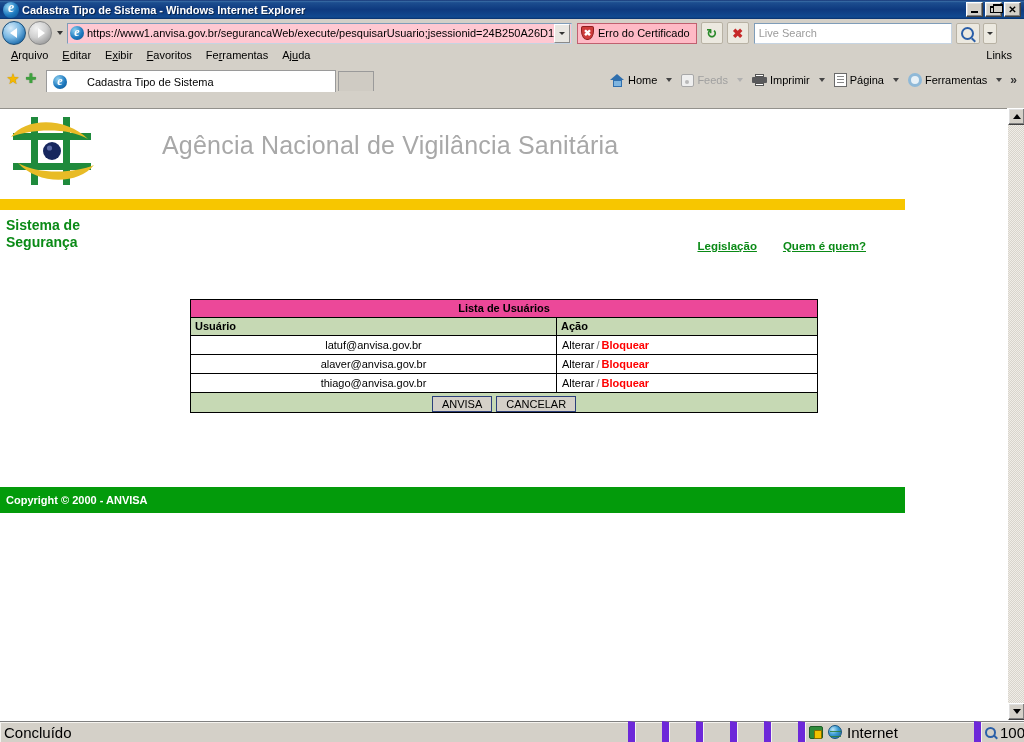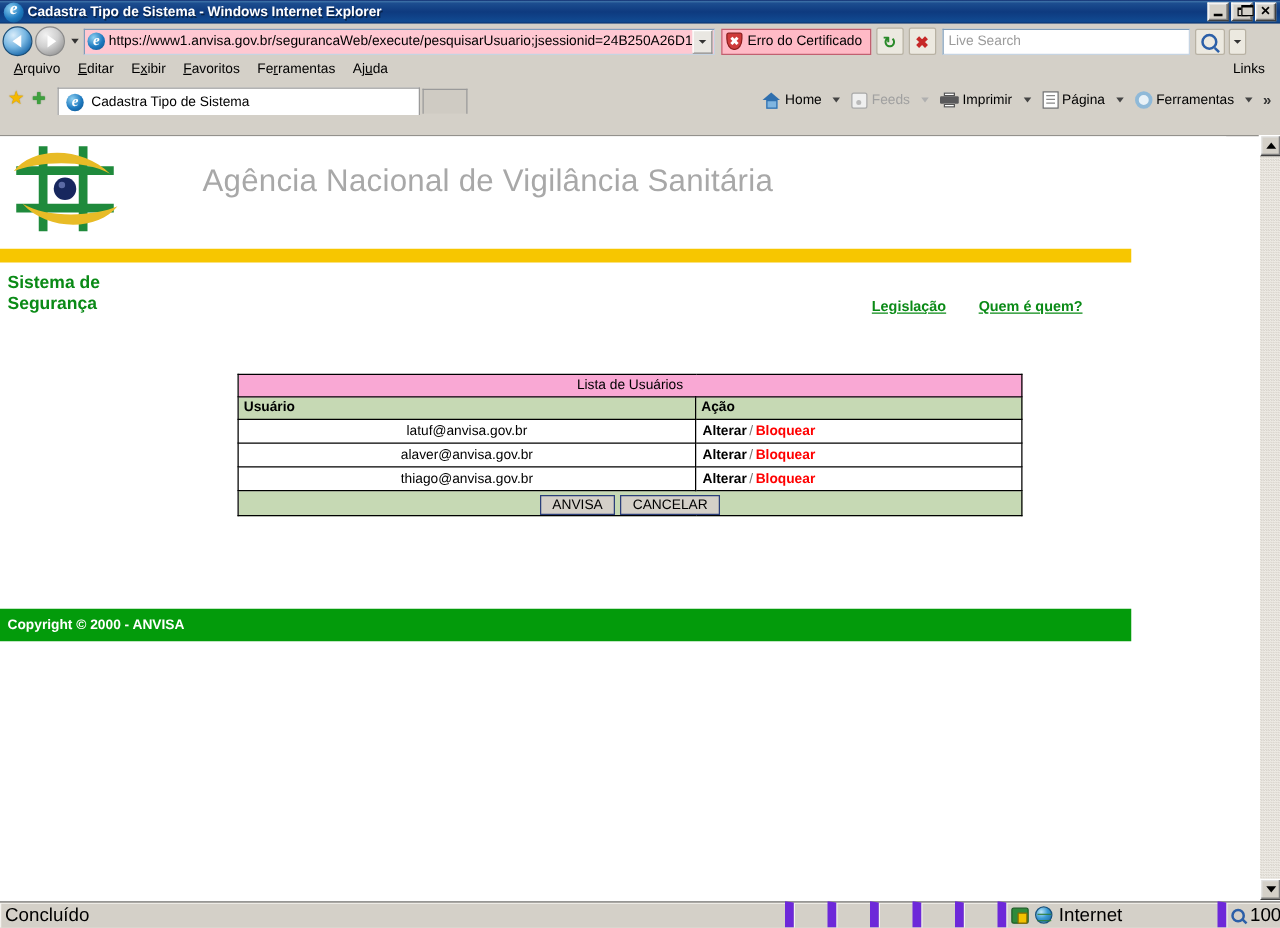--- a/index.html
+++ b/index.html
@@ -159,21 +159,21 @@
   .fav-ico { width:18px;height:22px;display:flex;align-items:center;justify-content:center;margin-bottom:3px;}
   .star {
     color:#f5b800; font-size:15px; line-height:1;
     text-shadow: 0 0 1px #9a7200;
   }
   .star.green{color:#3ea13e;font-size:13px;text-shadow:0 0 1px #1d6b1d;}
   .tab {
     height:22px; width:290px; margin-left:6px;
     background:#fff;
     border:1px solid #9a9a9a; border-bottom:none;
-    display:flex;align-items:center;gap:6px;padding:0 6px;
+    display:flex;align-items:center;gap:20px;padding:0 6px;
     font-size:11px; color:#000;
   }
   .tab-blank {
     height:20px;width:36px;margin-left:2px;margin-bottom:1px;
     background:#cfcbc3;border:1px solid #9a9a9a;border-bottom:none;
   }
   .cmd-right{margin-left:auto;display:flex;align-items:center;gap:0px;padding-bottom:4px;}
   .cmd-btn{
     display:flex;align-items:center;gap:3px;font-size:11px;color:#000;
     padding:1px 4px;white-space:nowrap;
@@ -221,35 +221,35 @@
     position:absolute;left:6px;top:108px;width:250px;
     font-size:14px;font-weight:bold;color:#0a8a16;line-height:17px;
   }
   .toplinks{ position:absolute; right:115px; top:131px; display:flex;gap:26px; }
   .toplinks a{ color:#0a8a16;font-size:11.5px;text-decoration:underline;font-weight:bold; }
 
   .tablewrap{ position:absolute; left:190px; top:190px; width:627px; }
   table.lista { border-collapse:collapse; width:627px; table-layout:fixed; }
   table.lista td, table.lista th { border:1px solid #000; padding:0; }
   .t-title{
-    background:#f9a8d4; text-align:center; font-size:11px;font-weight:normal;color:#000;
+    background:#ec4899; text-align:center; font-size:11px;font-weight:bold;color:#000;
     height:17px; line-height:17px;
   }
   .t-head{
     background:#c6d9b4; font-size:11px;font-weight:bold;color:#000;
     height:17px;line-height:17px; padding-left:4px !important; text-align:left;
   }
   .t-user{
     height:18px;line-height:18px;font-size:11px;color:#000;text-align:center;
     background:#fff;
   }
   .t-act{
     height:18px;line-height:18px;font-size:11px;padding-left:5px !important;background:#fff;
   }
-  .t-act .alterar{color:#000;font-weight:bold;}
+  .t-act .alterar{color:#000;font-weight:normal;}
   .t-act .sep{color:#777;padding:0 2px;}
   .t-act .bloquear{color:#ff0000;font-weight:bold;}
   .t-foot{
     background:#c6d9b4; height:20px; text-align:center;
   }
   .btnform{
     display:inline-block;background:#d4d0c8;color:#000;
     border:1px solid #2b3f7a;
     font-size:11px; padding:1px 9px; margin:0 2px;
     font-family:"Liberation Sans",sans-serif;

